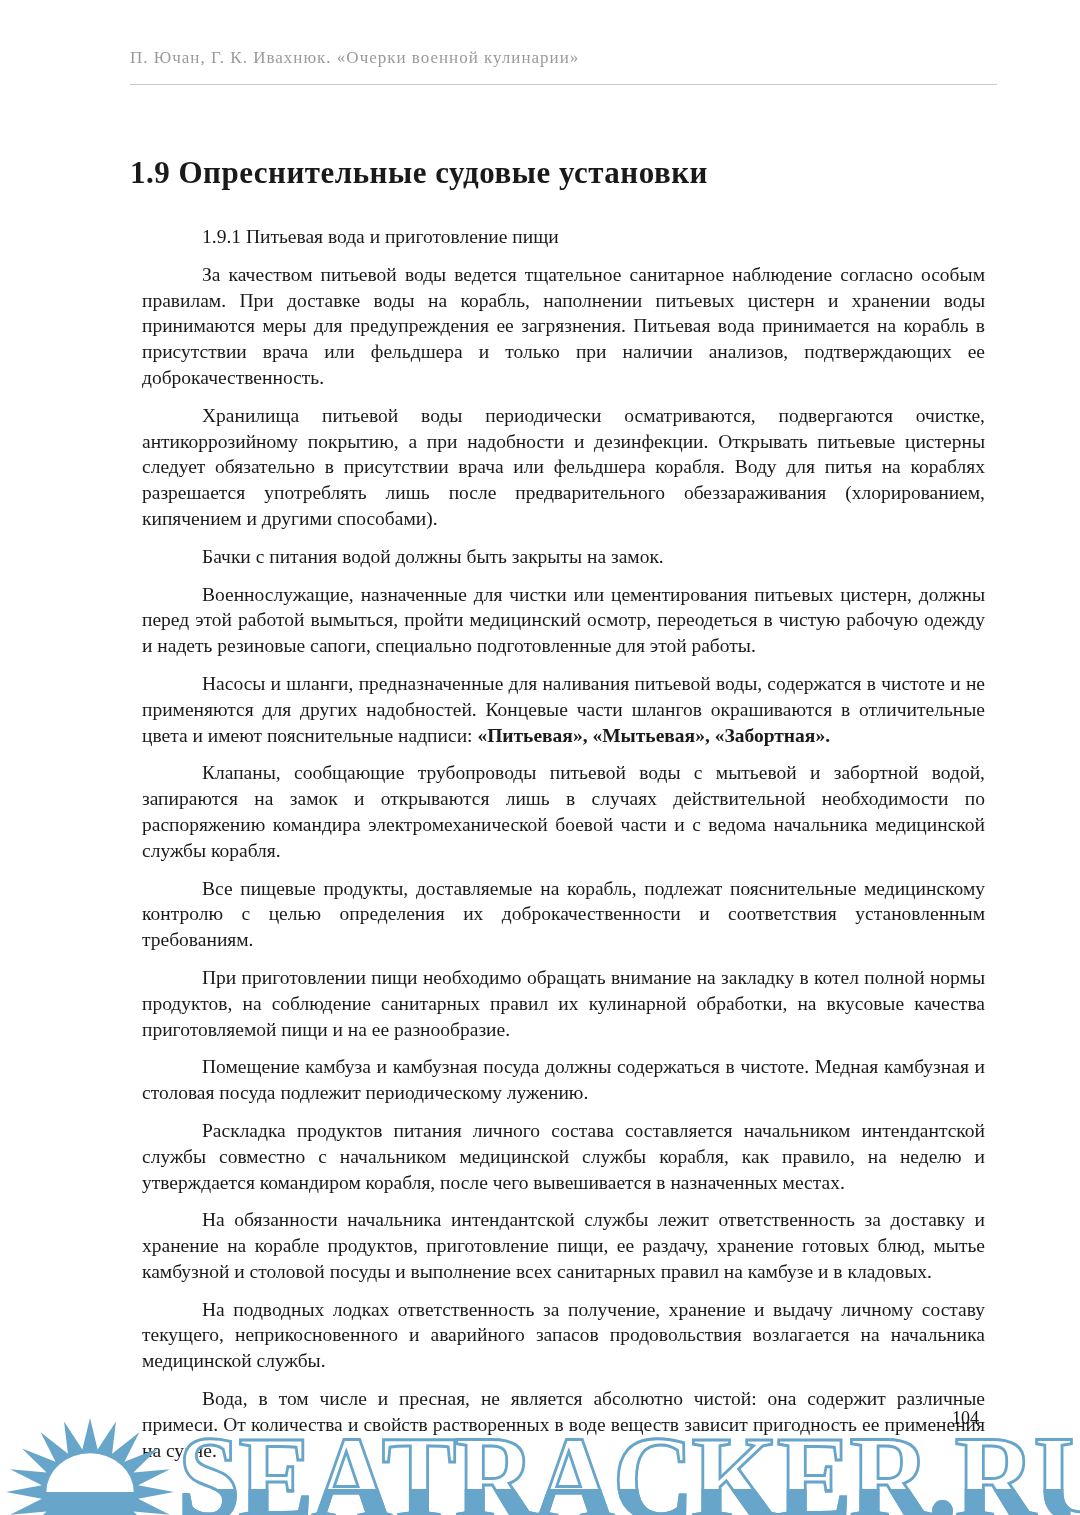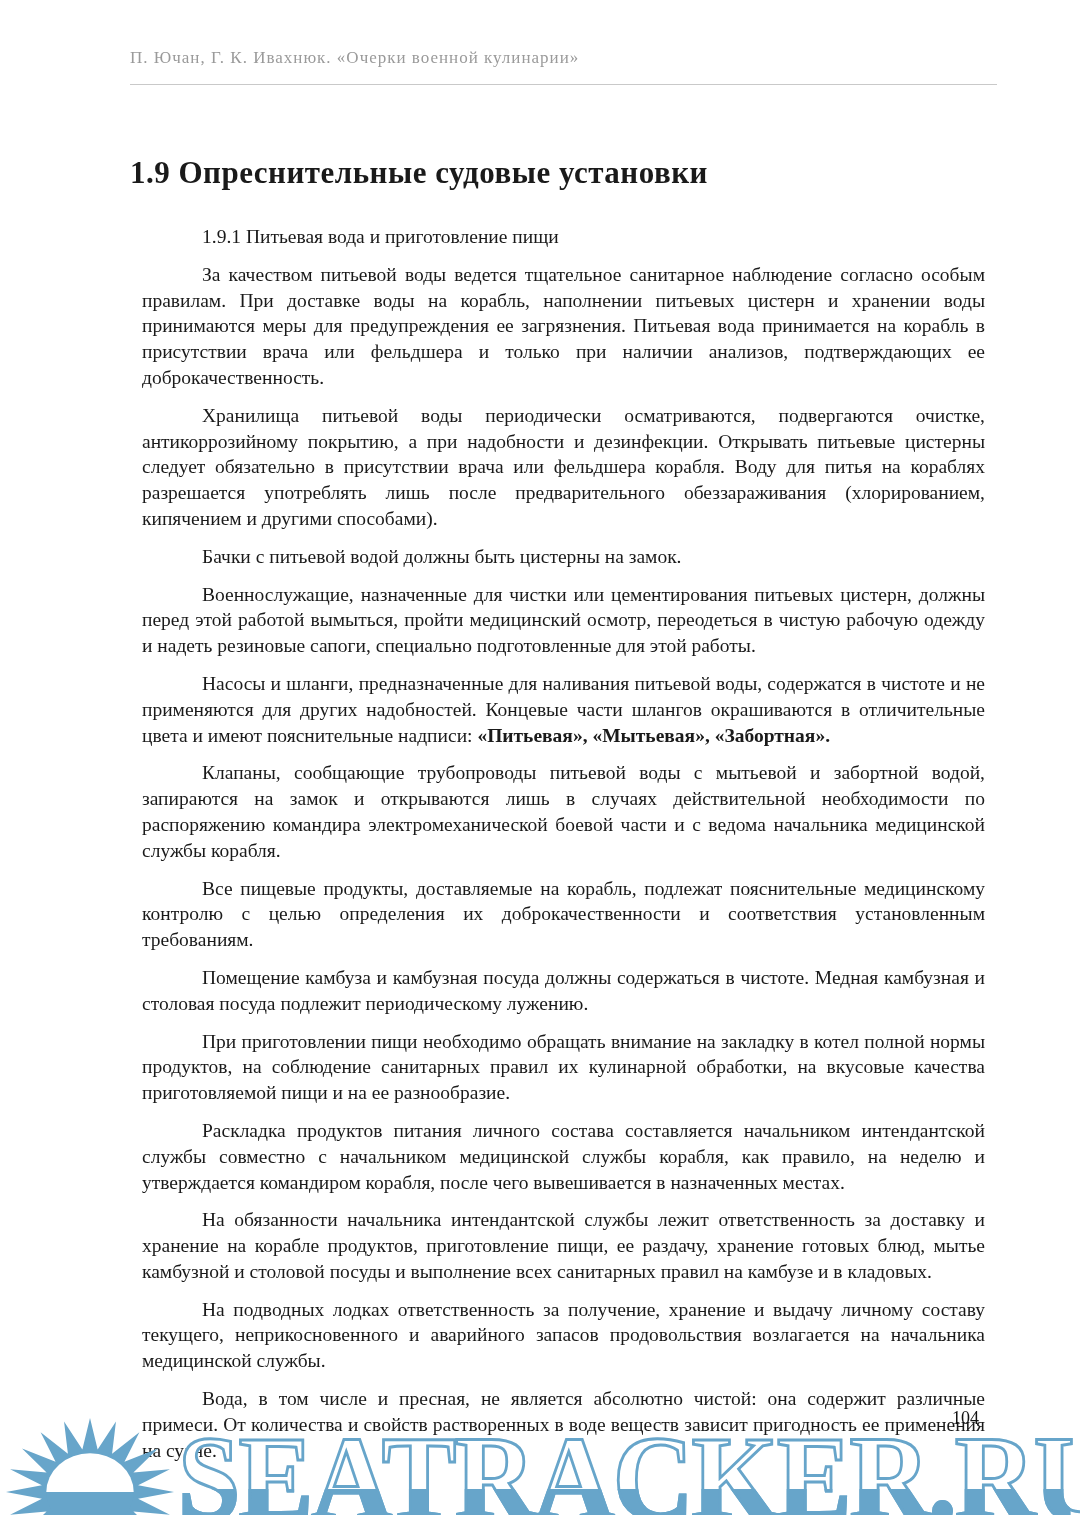--- a/index.html
+++ b/index.html
@@ -89,27 +89,27 @@
 <div class="page">
 
   <div class="running-head">П.  Ючан, Г.  К.  Ивахнюк.  «Очерки военной кулинарии»</div>
 
   <h1 class="doc-title" style="margin:0;">1.9 Опреснительные судовые установки</h1>
 
   <div class="content">
     <p>1.9.1 Питьевая вода и приготовление пищи</p>
     <p>За качеством питьевой воды ведется тщательное санитарное наблюдение согласно особым правилам. При доставке воды на корабль, наполнении питьевых цистерн и хранении воды принимаются меры для предупреждения ее загрязнения. Питьевая вода принимается на корабль в присутствии врача или фельдшера и только при наличии анализов, подтверждающих ее доброкачественность.</p>
     <p>Хранилища питьевой воды периодически осматриваются, подвергаются очистке, антикоррозийному покрытию, а при надобности и дезинфекции. Открывать питьевые цистерны следует обязательно в присутствии врача или фельдшера корабля. Воду для питья на кораблях разрешается употреблять лишь после предварительного обеззараживания (хлорированием, кипячением и другими способами).</p>
-    <p>Бачки с питьевой водой должны быть цистерны на замок.</p>
+    <p>Бачки с питания водой должны быть закрыты на замок.</p>
     <p>Военнослужащие, назначенные для чистки или цементирования питьевых цистерн, должны перед этой работой вымыться, пройти медицинский осмотр, переодеться в чистую рабочую одежду и надеть резиновые сапоги, специально подготовленные для этой работы.</p>
     <p><span>Насосы и шланги, предназначенные для наливания питьевой воды, содержатся в чистоте и не применяются для других надобностей. Концевые части шлангов окрашиваются в отличительные цвета и имеют пояснительные надписи: </span><b>«Питьевая», «Мытьевая», «Забортная».</b></p>
     <p>Клапаны, сообщающие трубопроводы питьевой воды с мытьевой и забортной водой, запираются на замок и открываются лишь в случаях действительной необходимости по распоряжению командира электромеханической боевой части и с ведома начальника медицинской службы корабля.</p>
     <p>Все пищевые продукты, доставляемые на корабль, подлежат пояснительные медицинскому контролю с целью определения их доброкачественности и соответствия установленным требованиям.</p>
+    <p>При приготовлении пищи необходимо обращать внимание на закладку в котел полной нормы продуктов, на соблюдение санитарных правил их кулинарной обработки, на вкусовые качества приготовляемой пищи и на ее разнообразие.</p>
     <p>Помещение камбуза и камбузная посуда должны содержаться в чистоте. Медная камбузная и столовая посуда подлежит периодическому лужению.</p>
-    <p>При приготовлении пищи необходимо обращать внимание на закладку в котел полной нормы продуктов, на соблюдение санитарных правил их кулинарной обработки, на вкусовые качества приготовляемой пищи и на ее разнообразие.</p>
     <p>Раскладка продуктов питания личного состава составляется начальником интендантской службы совместно с начальником медицинской службы корабля, как правило, на неделю и утверждается командиром корабля, после чего вывешивается в назначенных местах.</p>
     <p>На обязанности начальника интендантской службы лежит ответственность за доставку и хранение на корабле продуктов, приготовление пищи, ее раздачу, хранение готовых блюд, мытье камбузной и столовой посуды и выполнение всех санитарных правил на камбузе и в кладовых.</p>
     <p>На подводных лодках ответственность за получение, хранение и выдачу личному составу текущего, неприкосновенного и аварийного запасов продовольствия возлагается на начальника медицинской службы.</p>
     <p>Вода, в том числе и пресная, не является абсолютно чистой: она содержит различные примеси. От количества и свойств растворенных в воде веществ зависит пригодность ее применения на судне.</p>
   </div>
 
   <div class="watermark">
     <svg class="wm-sun" viewBox="0 0 200 176" preserveAspectRatio="none" aria-hidden="true">
       <polygon points="100.0,0.0 109.1,37.6 130.9,4.3 126.3,42.5 158.8,16.8 141.0,51.9 180.9,36.3 151.7,64.8 195.1,60.8 157.3,80.0 200.0,88.0 157.3,96.0 195.1,115.2 151.7,111.2 180.9,139.7 141.0,124.1 158.8,159.2 126.3,133.5 130.9,171.7 109.1,138.4 100.0,176.0 90.9,138.4 69.1,171.7 73.7,133.5 41.2,159.2 59.0,124.1 19.1,139.7 48.3,111.2 4.9,115.2 42.7,96.0 0.0,88.0 42.7,80.0 4.9,60.8 48.3,64.8 19.1,36.3 59.0,51.9 41.2,16.8 73.7,42.5 69.1,4.3 90.9,37.6" fill="#67a5ca"></polygon>
       <path d="M48,88 a52,46 0 0 1 104,0 z" fill="#ffffff"></path>

